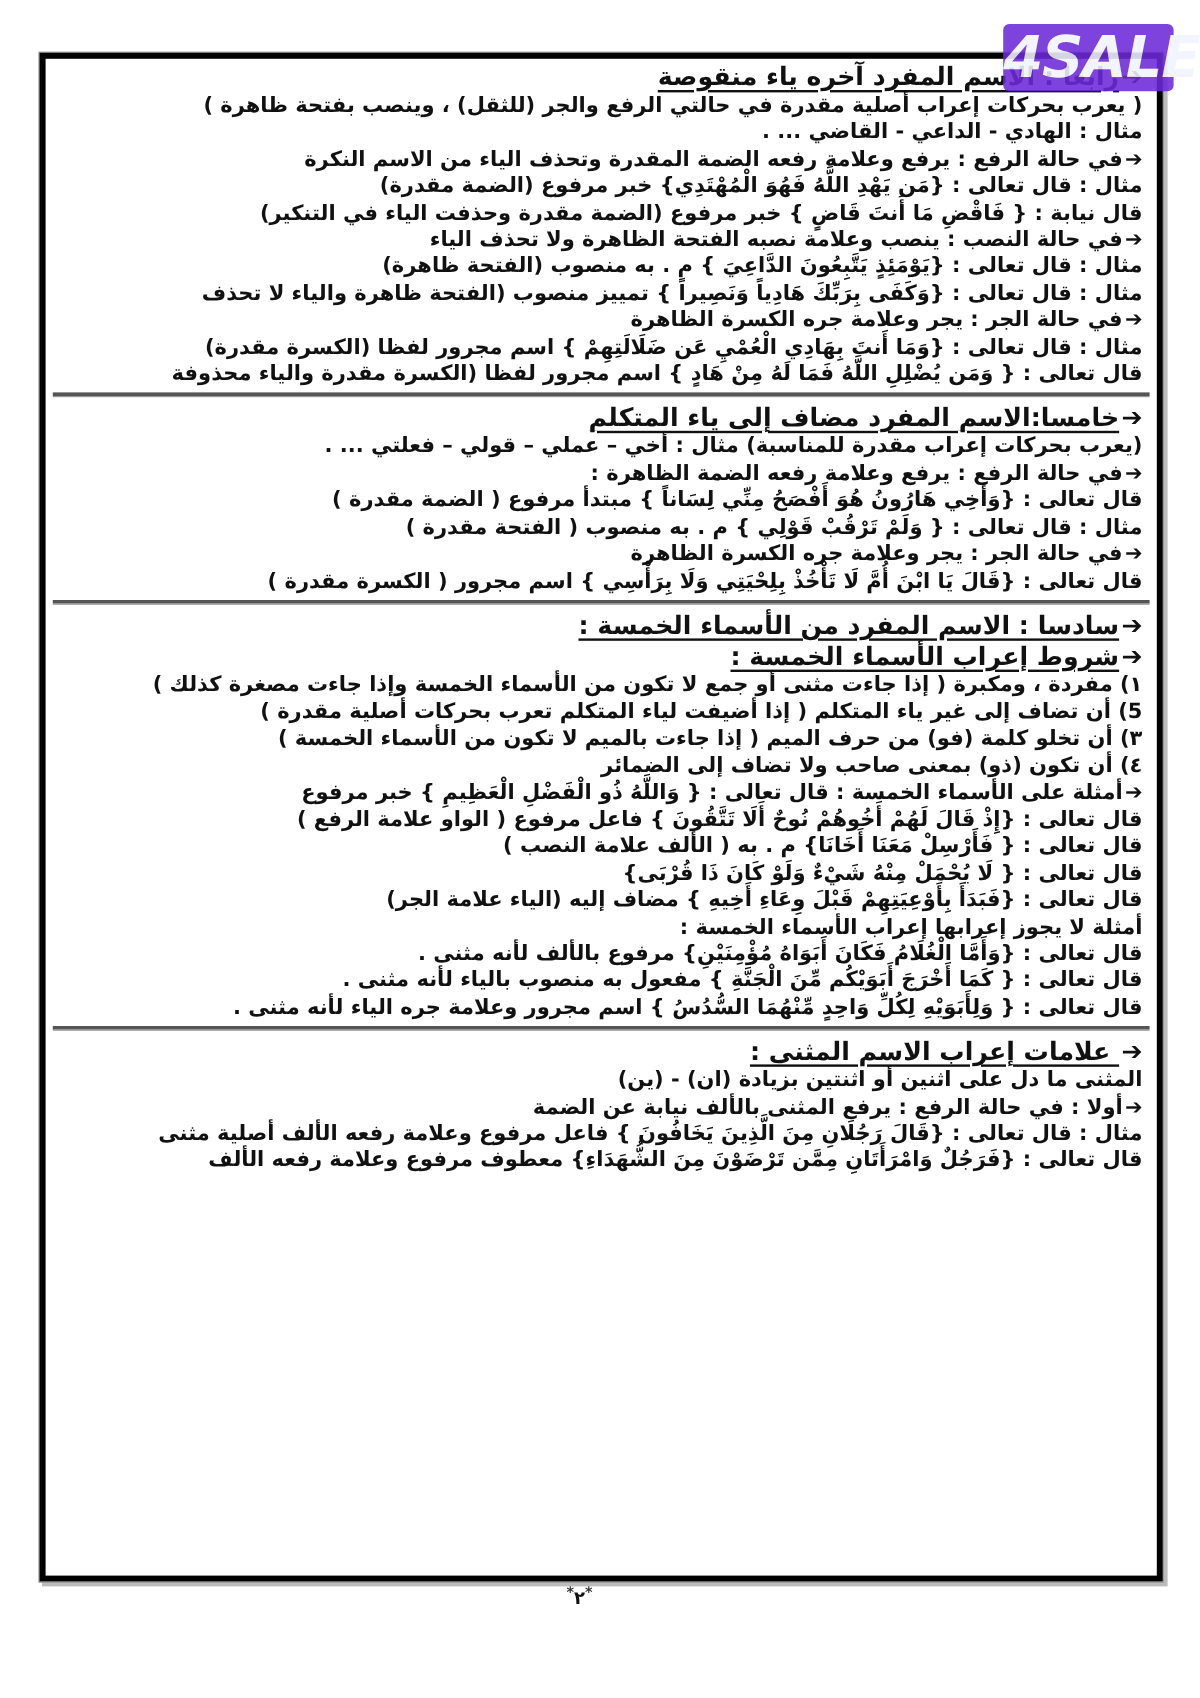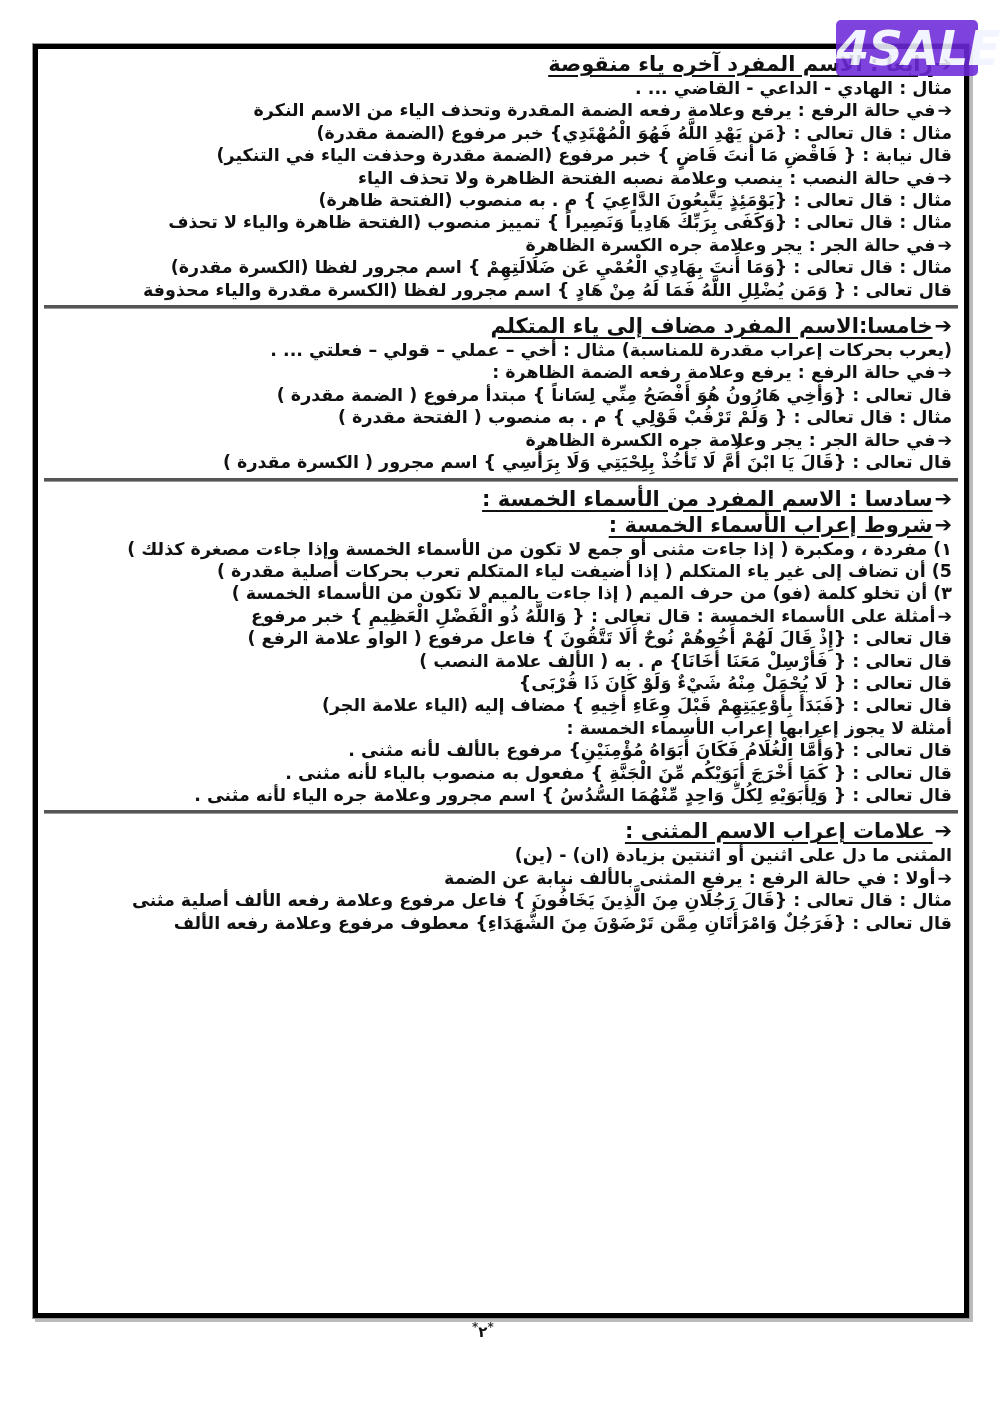--- a/index.html
+++ b/index.html
@@ -48,20 +48,21 @@
 
 <div class="watermark">4SALE</div>
 
 <div class="frame">
   <div class="inner">
 
     <div class="section" style="padding-top:2px;">
       <div class="line heading">
         <span class="arrow">➔</span><span class="ttl">رابعا : الاسم المفرد آخره ياء منقوصة</span>
       </div>
+      <div class="line">( يعرب بحركات إعراب أصلية مقدرة في حالتي الرفع والجر (للثقل) ، وينصب بفتحة ظاهرة )</div>
       <div class="line">مثال : الهادي  - الداعي - القاضي  ... .</div>
       <div class="line"><span class="arrow">➔</span><span>في حالة الرفع : يرفع وعلامة رفعه الضمة المقدرة  وتحذف الياء من الاسم النكرة</span></div>
       <div class="line">مثال : قال تعالى : {مَن يَهْدِ اللَّهُ فَهُوَ الْمُهْتَدِي}    خبر مرفوع (الضمة مقدرة)</div>
       <div class="line">قال نيابة : { فَاقْضِ مَا أَنتَ قَاضٍ } خبر مرفوع (الضمة مقدرة وحذفت الياء في التنكير)</div>
       <div class="line"><span class="arrow">➔</span><span>في حالة النصب : ينصب وعلامة نصبه الفتحة الظاهرة  ولا تحذف الياء</span></div>
       <div class="line">مثال : قال تعالى : {يَوْمَئِذٍ يَتَّبِعُونَ الدَّاعِيَ } م . به منصوب (الفتحة ظاهرة)</div>
       <div class="line">مثال : قال تعالى : {وَكَفَى بِرَبِّكَ هَادِياً وَنَصِيراً } تمييز منصوب (الفتحة ظاهرة والياء لا تحذف</div>
       <div class="line"><span class="arrow">➔</span><span>في حالة الجر : يجر وعلامة جره الكسرة الظاهرة</span></div>
       <div class="line">مثال : قال تعالى : {وَمَا أَنتَ بِهَادِي الْعُمْيِ عَن ضَلَالَتِهِمْ } اسم مجرور لفظا (الكسرة مقدرة)</div>
       <div class="line">قال تعالى : { وَمَن يُضْلِلِ اللَّهُ فَمَا لَهُ مِنْ هَادٍ } اسم مجرور لفظا (الكسرة مقدرة والياء محذوفة</div>
@@ -84,20 +85,21 @@
     <div class="divider"></div>
 
     <div class="section">
       <div class="line heading">
         <span class="arrow">➔</span><span class="ttl">سادسا  : الاسم المفرد من الأسماء الخمسة  :</span>
       </div>
       <div class="line heading"><span class="arrow">➔</span><span class="ttl">شروط إعراب الأسماء الخمسة :</span></div>
       <div class="line">١) مفردة ، ومكبرة ( إذا جاءت مثنى أو جمع لا تكون من الأسماء الخمسة وإذا جاءت مصغرة كذلك )</div>
       <div class="line">5) أن تضاف إلى غير ياء المتكلم ( إذا أضيفت لياء المتكلم تعرب بحركات أصلية مقدرة )</div>
       <div class="line">٣) أن تخلو كلمة (فو) من حرف الميم ( إذا جاءت بالميم لا تكون من الأسماء الخمسة )</div>
+      <div class="line">٤) أن تكون (ذو) بمعنى صاحب ولا تضاف إلى الضمائر</div>
       <div class="line"><span class="arrow">➔</span><span>أمثلة على الأسماء الخمسة : قال تعالى : { وَاللَّهُ ذُو الْفَضْلِ الْعَظِيمِ }   خبر مرفوع</span></div>
       <div class="line">قال تعالى : {إِذْ قَالَ لَهُمْ أَخُوهُمْ نُوحٌ أَلَا تَتَّقُونَ } فاعل مرفوع ( الواو علامة الرفع )</div>
       <div class="line">قال تعالى : { فَأَرْسِلْ مَعَنَا أَخَانَا} م . به ( الألف علامة النصب )</div>
       <div class="line">قال تعالى : { لَا يُحْمَلْ مِنْهُ شَيْءٌ وَلَوْ كَانَ ذَا قُرْبَى}</div>
       <div class="line">قال تعالى : {فَبَدَأَ بِأَوْعِيَتِهِمْ قَبْلَ وِعَاءِ أَخِيهِ } مضاف إليه (الياء علامة الجر)</div>
       <div class="line">أمثلة لا يجوز إعرابها إعراب الأسماء الخمسة :</div>
       <div class="line">قال تعالى : {وَأَمَّا الْغُلَامُ فَكَانَ أَبَوَاهُ مُؤْمِنَيْنِ} مرفوع بالألف لأنه مثنى .</div>
       <div class="line">قال تعالى : { كَمَا أَخْرَجَ أَبَوَيْكُم مِّنَ الْجَنَّةِ } مفعول به منصوب بالياء لأنه مثنى .</div>
       <div class="line">قال تعالى : { وَلِأَبَوَيْهِ لِكُلِّ وَاحِدٍ مِّنْهُمَا السُّدُسُ } اسم مجرور وعلامة جره الياء لأنه مثنى .</div>
     </div>

